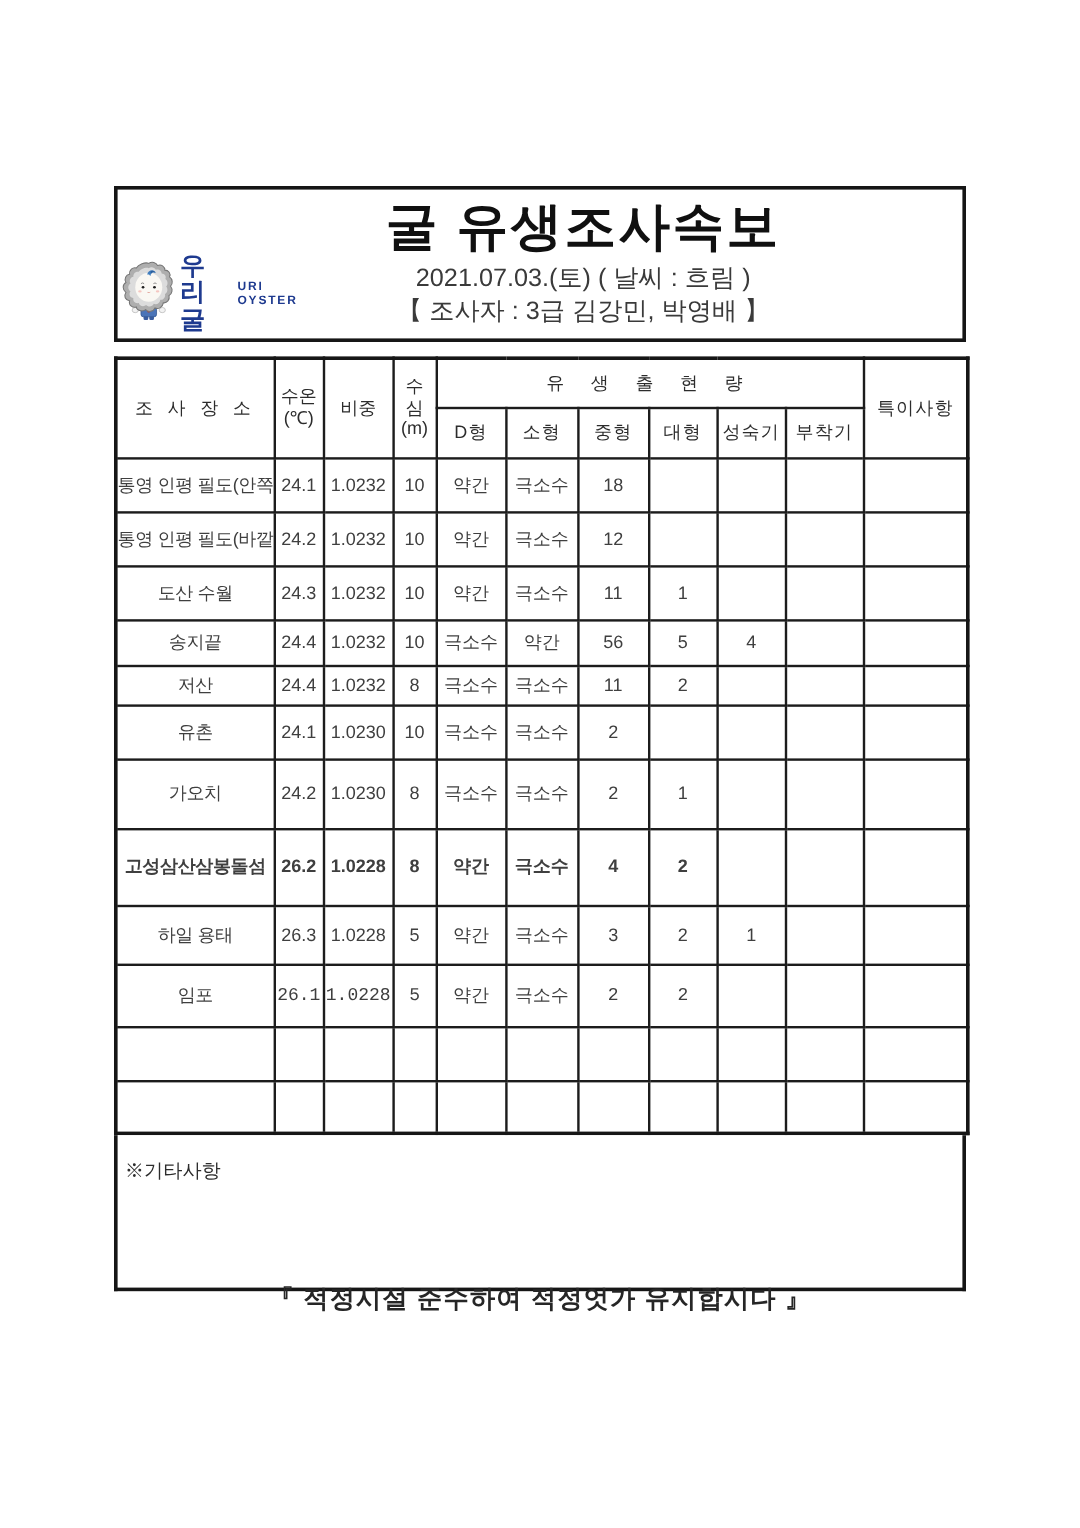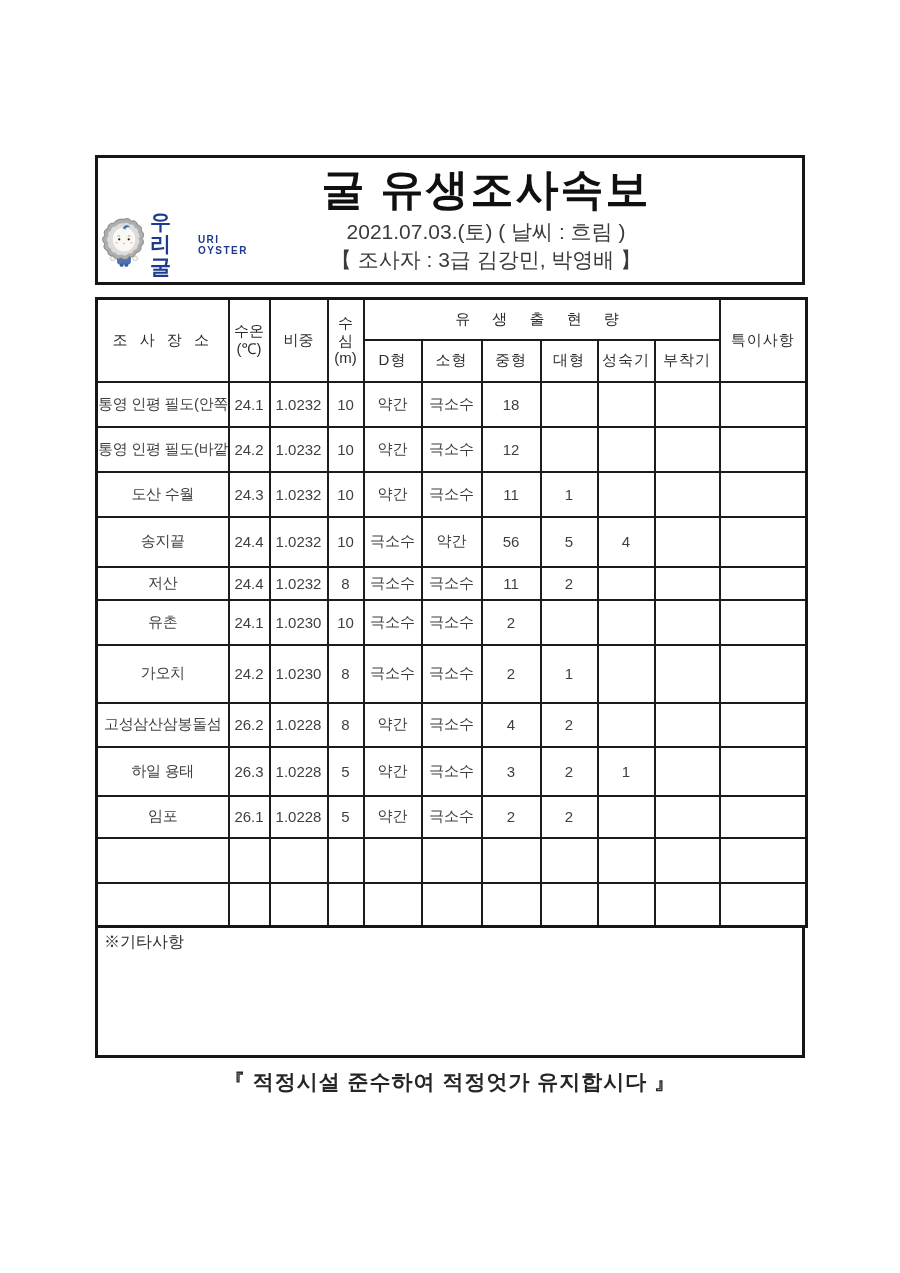--- a/index.html
+++ b/index.html
@@ -52,21 +52,21 @@
   .th-rem   { font-size:17px; letter-spacing:1px; }
   td.c-loc  {
     text-align:right; padding-right:5px; font-size:12.5px;
     letter-spacing:-0.3px; white-space:nowrap;
   }
   td.c-grav { font-size:14.5px; }
 
   
   .notes-box {
     width:710px; height:130px; border:3px solid #161616; border-top:none;
-    background:#fff; padding:4px 6px;
+    background:#fff; padding:20px 6px;
   }
   .notes-label { font-size:16px; color:#2c2c2c; }
 
   
   .footer-slogan {
     position:absolute; left:0; top:1068px; width:900px; text-align:center;
     font-size:21px; font-weight:bold; color:#262626; letter-spacing:1px;
   }
 </style>
 </head>
@@ -191,21 +191,21 @@
             <td class="c-grav">1.0232</td>
             <td>10</td>
             <td>약간</td>
             <td>극소수</td>
             <td>11</td>
             <td>1</td>
             <td></td>
             <td></td>
             <td></td>
           </tr>
-          <tr style="height: 50px;">
+          <tr style="height: 38px;">
             <td class="c-loc">송지끝</td>
             <td>24.4</td>
             <td class="c-grav">1.0232</td>
             <td>10</td>
             <td>극소수</td>
             <td>약간</td>
             <td>56</td>
             <td>5</td>
             <td>4</td>
             <td></td>
@@ -243,21 +243,21 @@
             <td class="c-grav">1.0230</td>
             <td>8</td>
             <td>극소수</td>
             <td>극소수</td>
             <td>2</td>
             <td>1</td>
             <td></td>
             <td></td>
             <td></td>
           </tr>
-          <tr style="height: 44px;">
+          <tr style="height: 64px; font-weight: bold;">
             <td class="c-loc">고성삼산삼봉돌섬</td>
             <td>26.2</td>
             <td class="c-grav">1.0228</td>
             <td>8</td>
             <td>약간</td>
             <td>극소수</td>
             <td>4</td>
             <td>2</td>
             <td></td>
             <td></td>
@@ -269,21 +269,21 @@
             <td class="c-grav">1.0228</td>
             <td>5</td>
             <td>약간</td>
             <td>극소수</td>
             <td>3</td>
             <td>2</td>
             <td>1</td>
             <td></td>
             <td></td>
           </tr>
-          <tr style="height: 42px;">
+          <tr style="height: 52px; font-family: Liberation Mono, monospace;">
             <td class="c-loc">임포</td>
             <td>26.1</td>
             <td class="c-grav">1.0228</td>
             <td>5</td>
             <td>약간</td>
             <td>극소수</td>
             <td>2</td>
             <td>2</td>
             <td></td>
             <td></td>

